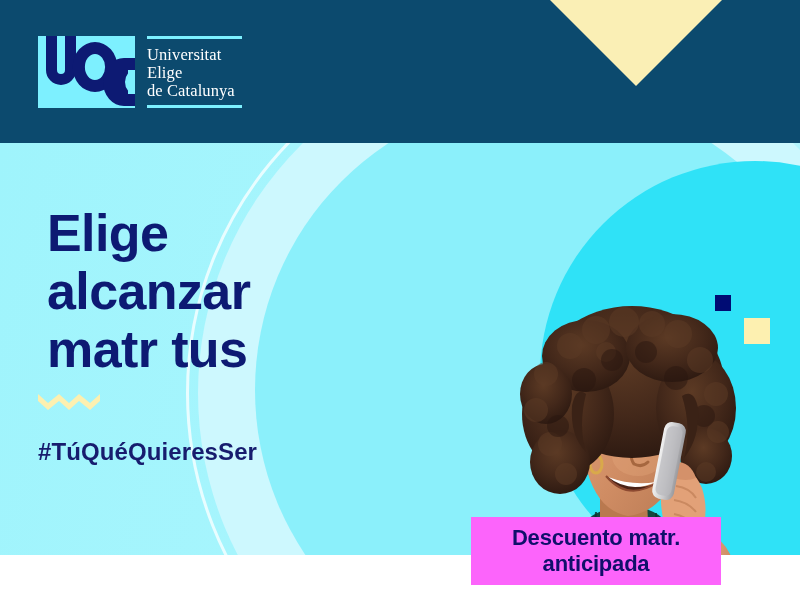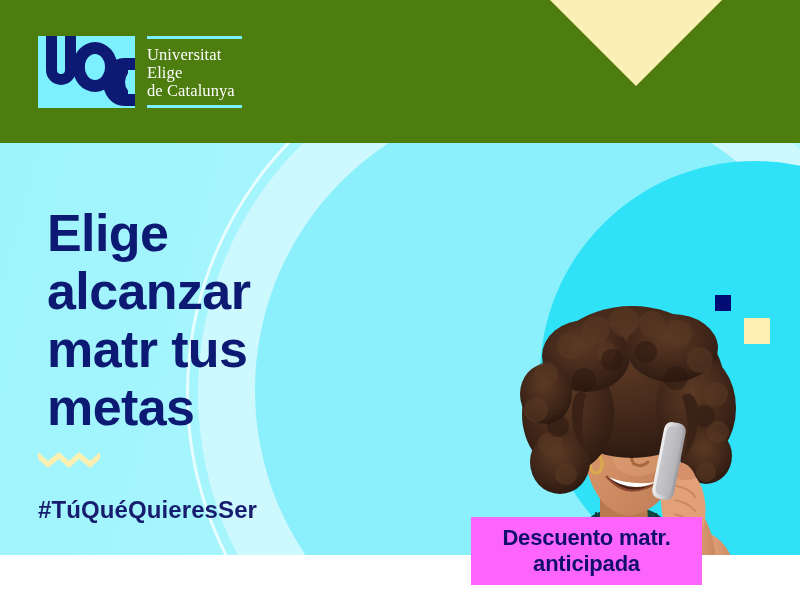--- a/index.html
+++ b/index.html
@@ -13,21 +13,21 @@
     position: relative;
     width: 800px; height: 600px;
     background: #ffffff;
     overflow: hidden;
   }
 
   
   #header {
     position: absolute; left: 0; top: 0;
     width: 800px; height: 143px;
-    background: #4d7c0f;
+    background: #0c4a6e;
     overflow: hidden;
   }
   #chevron {
     position: absolute;
     left: 550px; top: -46px;
     width: 172px; height: 172px;
     overflow: hidden;
   }
   #chevron svg { display: block; }
 
@@ -136,21 +136,21 @@
     left: 400px; top: 143px;
     width: 400px; height: 412px;
     overflow: hidden;
   }
   #portrait svg { display: block; }
 
   
   #badge {
     position: absolute;
     left: 471px; top: 517px;
-    width: 231px; height: 68px;
+    width: 250px; height: 68px;
     background: #fc64fb;
     display: flex; flex-direction: column;
     align-items: center; justify-content: center;
   }
   #badge .bline {
     color: #100f6b;
     font-weight: bold;
     font-size: 22px;
     line-height: 26px;
     letter-spacing: -0.2px;
@@ -195,21 +195,21 @@
     </div>
   </div>
 
   <div id="stage">
     <div id="ring-outer"></div>
     <div id="ring-stroke"></div>
     <div id="circle-mid"></div>
     <div id="circle-bright"></div>
 
     <div id="copy">
-      <h1 id="headline"><span>Elige alcanzar</span><br><span>matr tus</span><br><span>metas</span></h1>
+      <h1 id="headline"><span>Elige alcanzar</span><br><span>matr tus</span><br></h1>
 
       <div id="zigzag">
         <svg width="62" height="18" viewBox="0 0 62 18" xmlns="http://www.w3.org/2000/svg">
           <polygon points="0,2 0,9 10,18 21,9 31,18 41,9 52,18 62,9 62,2 52,11 41,2 31,11 21,2 10,11" fill="#FDF0B0"></polygon>
         </svg>
       </div>
 
       <div id="hashtag">#TúQuéQuieresSer</div>
     </div>
 

